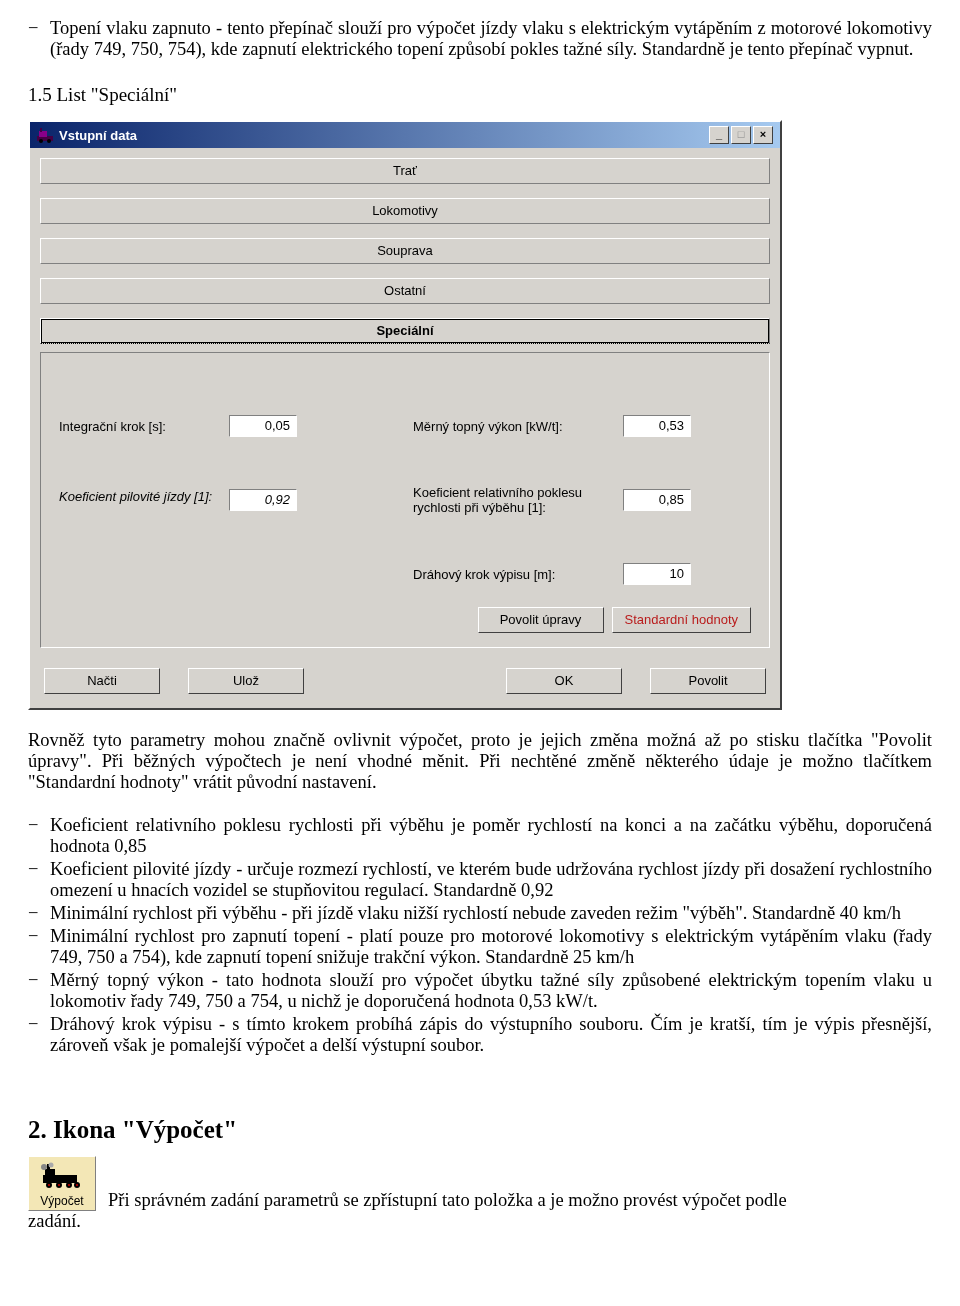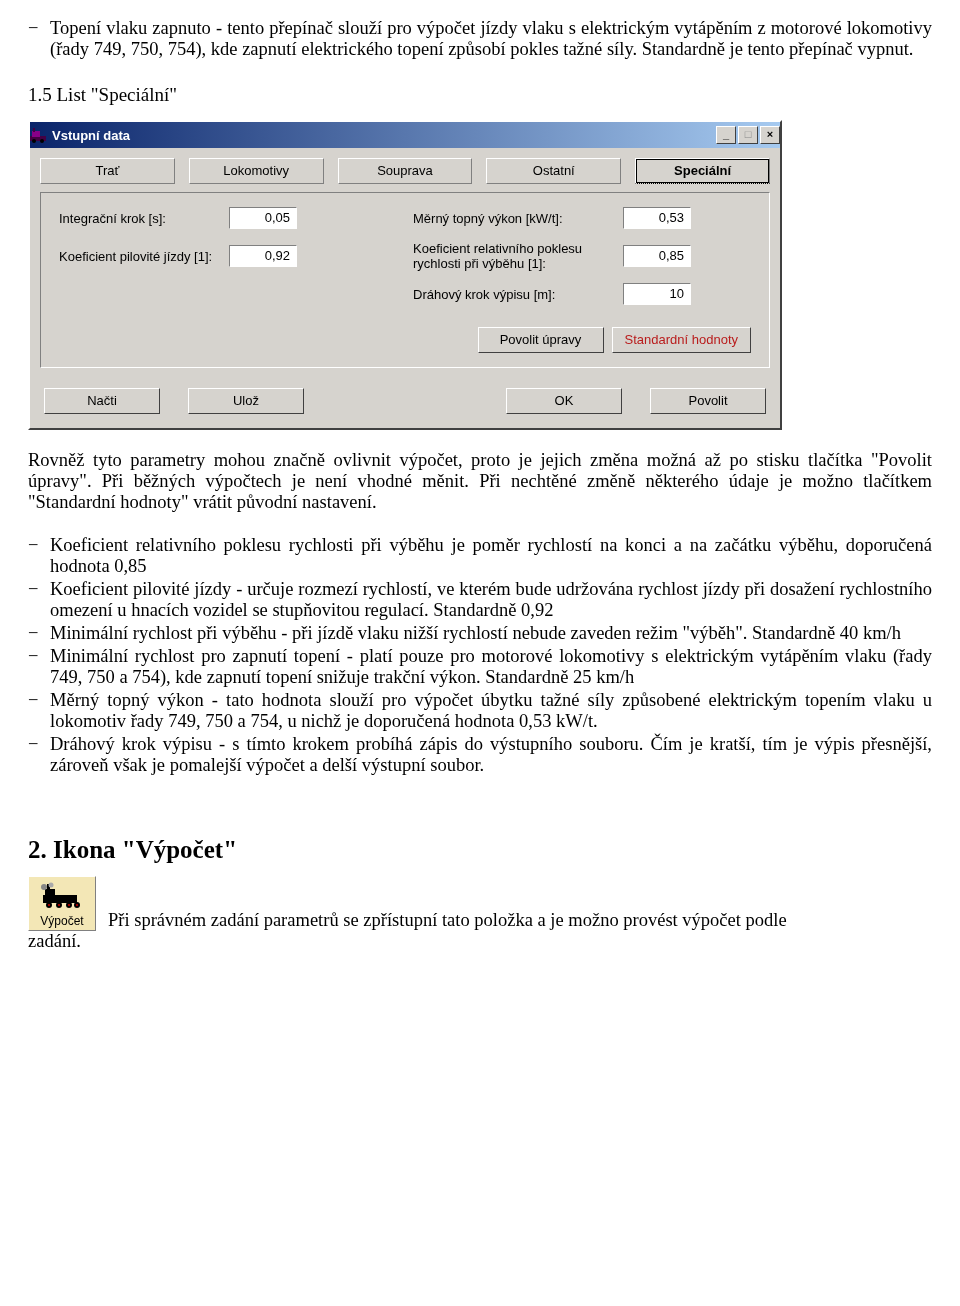--- a/index.html
+++ b/index.html
@@ -30,46 +30,46 @@
   }
   .win-outer {
     border-top:2px solid #fff;
     border-left:2px solid #fff;
     border-right:2px solid #404040;
     border-bottom:2px solid #404040;
   }
   .titlebar {
     display:flex; align-items:center;
     background: linear-gradient(to right, #0a246a, #a6caf0);
-    color:#fff; font-weight:bold; height:22px; padding:2px 0;
+    color:#fff; font-weight:bold; height:22px; padding:2px 7px;
   }
   .titlebar .icon-app { width:16px; height:16px; margin-right:6px; }
   .titlebar .title { flex:1; font-size:13px; }
   .winbtns { display:flex; gap:2px; }
   .winbtn {
     width:18px; height:16px; background:#d6d3ce;
     border-top:1px solid #fff; border-left:1px solid #fff;
     border-right:1px solid #404040; border-bottom:1px solid #404040;
     font-size:11px; text-align:center; line-height:14px; font-weight:bold; color:#000;
   }
   .winbtn.disabled { color:#888; }
-  .tabs { display:flex; padding:10px 10px 0 10px; gap:14px; }
+  .tabs { display:flex; padding:10px 10px 0 10px; gap:14px;flex-direction:column; }
   .tab {
     flex:1; height:24px; background:#d6d3ce;
     border-top:1px solid #fff; border-left:1px solid #fff;
     border-right:1px solid #808080; border-bottom:1px solid #808080;
     text-align:center; line-height:24px; font-size:13px;
   }
   .tab.active { font-weight:bold; border-bottom:1px dotted #000; background:#d6d3ce; box-shadow: inset 0 0 0 1px #000; }
   .panel {
     margin:8px 10px 10px 10px; padding:14px 18px 14px 18px;
     border-top:1px solid #808080; border-left:1px solid #808080;
     border-right:1px solid #fff; border-bottom:1px solid #fff;
   }
-  .row { display:flex; align-items:center; margin-bottom:12px; gap:16px; }
+  .row { display:flex; align-items:center; margin-bottom:12px; gap:16px;margin-top:48px; }
   .lbl { width:170px; font-size:13px; }
   .lbl.wide { width:210px; }
   .inp {
     width:60px; height:20px; background:#fff;
     border-top:1px solid #808080; border-left:1px solid #808080;
     border-right:1px solid #fff; border-bottom:1px solid #fff;
     text-align:right; padding-right:6px; font-size:13px; line-height:20px;
   }
   .col { flex:1; }
   .btnrow { display:flex; justify-content:flex-end; gap:8px; margin-top:22px; }
@@ -140,21 +140,21 @@
         <div class="inp">0,05</div>
       </div>
       <div class="col" style="display:flex;align-items:center;">
         <div class="lbl wide">Měrný topný výkon [kW/t]:</div>
         <div class="inp">0,53</div>
       </div>
     </div>
 
 
     <div class="row">
-      <div class="col" style="display:flex;align-items:center;">
+      <div class="col" style="display:flex;font-style:italic;">
         <div class="lbl">Koeficient pilovité jízdy [1]:</div>
         <div class="inp">0,92</div>
       </div>
       <div class="col" style="display:flex;align-items:center;">
         <div class="lbl wide">Koeficient relativního poklesu rychlosti při výběhu [1]:</div>
         <div class="inp">0,85</div>
       </div>
     </div>
 
     <div class="row">

